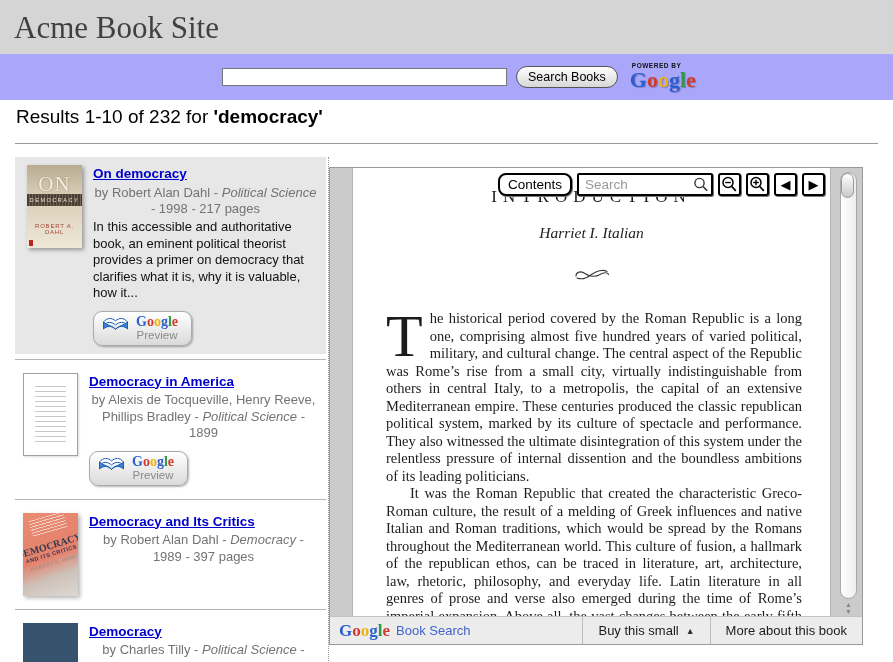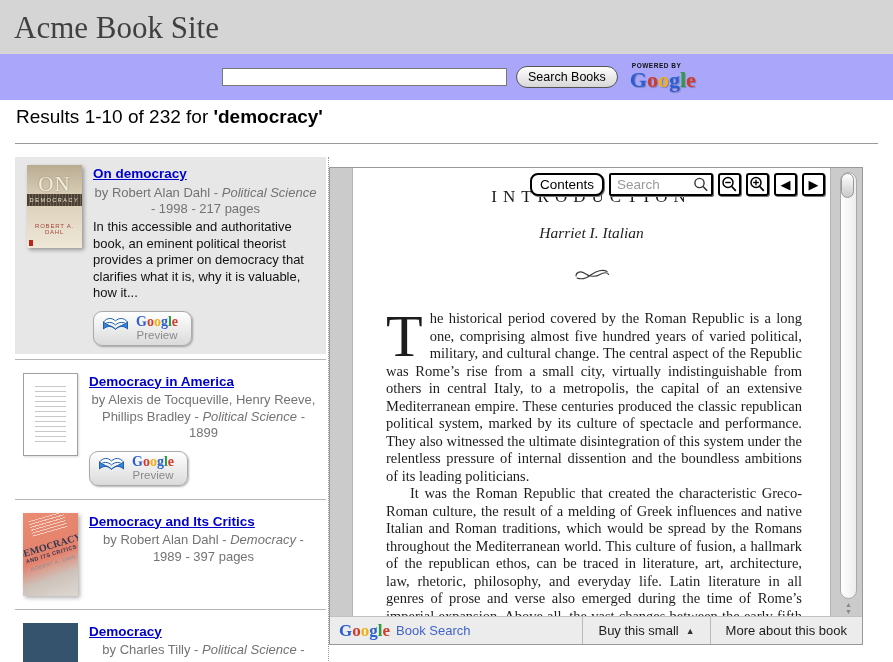--- a/index.html
+++ b/index.html
@@ -89,21 +89,21 @@
   .page-body { margin-top:25px; padding:0 28px 0 33px; font-family:"Liberation Serif",serif;
     font-size:14.5px; line-height:17.5px; text-align:justify; color:#1c1c1c; }
   .dropcap { float:left; font-size:60px; line-height:46px; padding:3px 7px 0 0;
     font-family:"Liberation Serif",serif; }
   .para2 { text-indent:24px; }
 
   .toolbar { position:absolute; top:5px; right:37px; display:flex; gap:5px; align-items:center; }
   .contents-btn { border:2px solid #000; background:#fff; font-size:13.5px; padding:2px 8px;
     border-radius:8px; box-shadow:1px 1px 0 #777; cursor:pointer; font-family:"Liberation Sans",sans-serif; }
   .tb-search { position:relative; }
-  .tb-search input { width:104px; height:23px; border:2px solid #000; border-radius:2px;
+  .tb-search input { width:136px; height:23px; border:2px solid #000; border-radius:2px;
     font-size:13.5px; padding:0 24px 0 6px; box-shadow:1px 1px 0 #777; }
   .tb-search input::placeholder { color:#999; }
   .tb-search svg { position:absolute; right:4px; top:4px; }
   .tool-btn { width:23px; height:23px; border:2px solid #000; border-radius:3px; background:#fff;
     display:flex; align-items:center; justify-content:center; box-shadow:1px 1px 0 #777;
     cursor:pointer; padding:0; font-size:13px; line-height:1; color:#000; }
 
   .scrollbar { position:absolute; top:4px; right:5px; bottom:17px; width:17px; }
   .scroll-track { position:absolute; top:0; bottom:0; left:0; right:0;
     background:linear-gradient(90deg,#ffffff,#ededed); border:1px solid #a8a8a8; border-radius:9px; }

